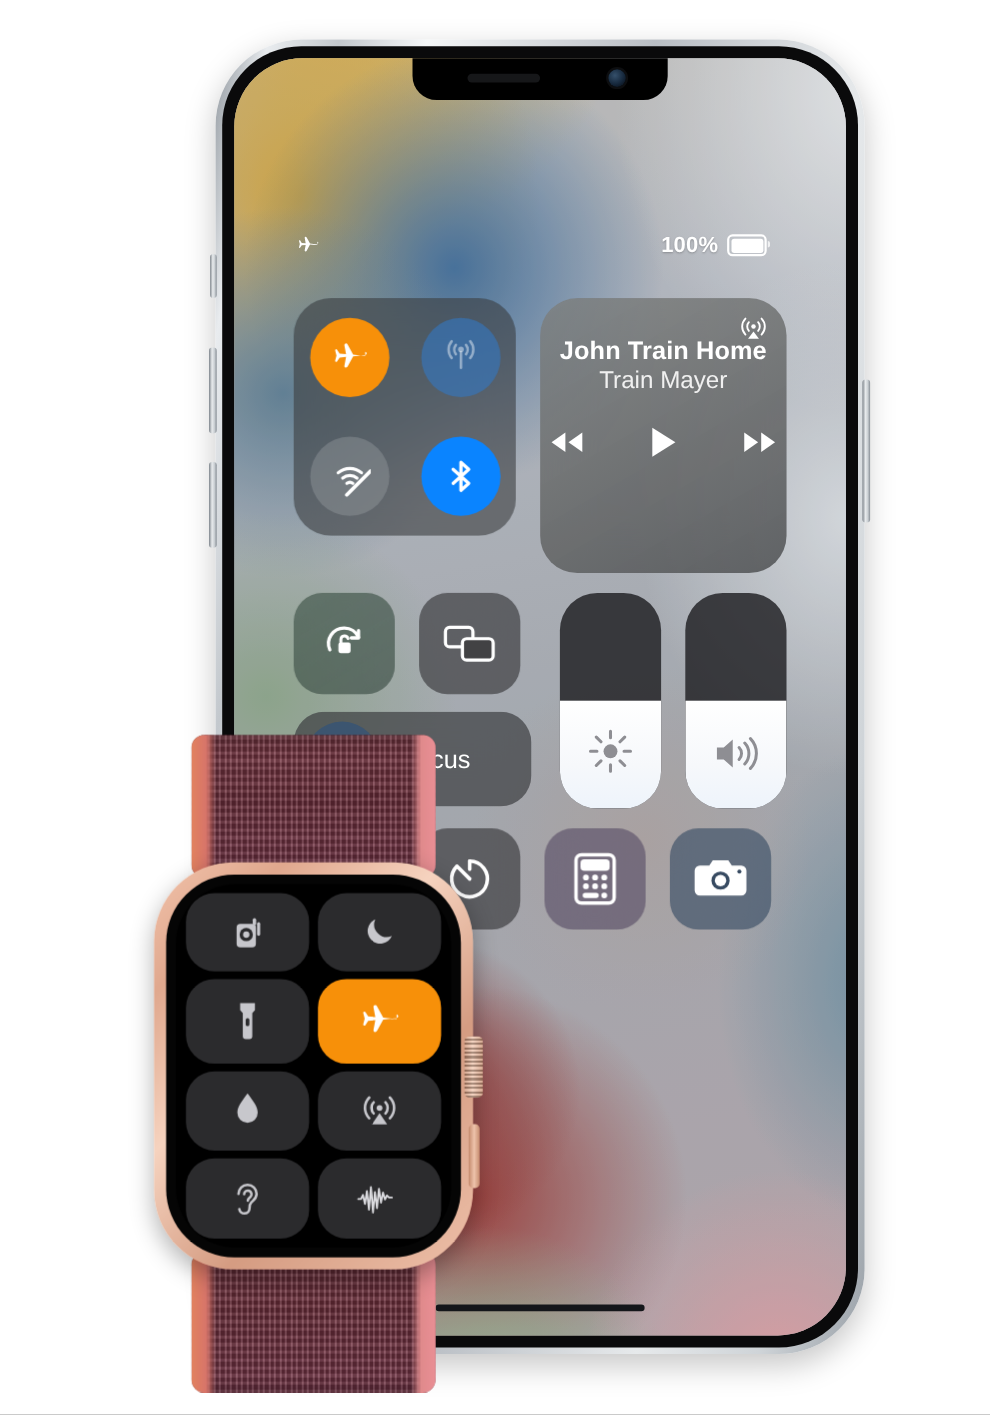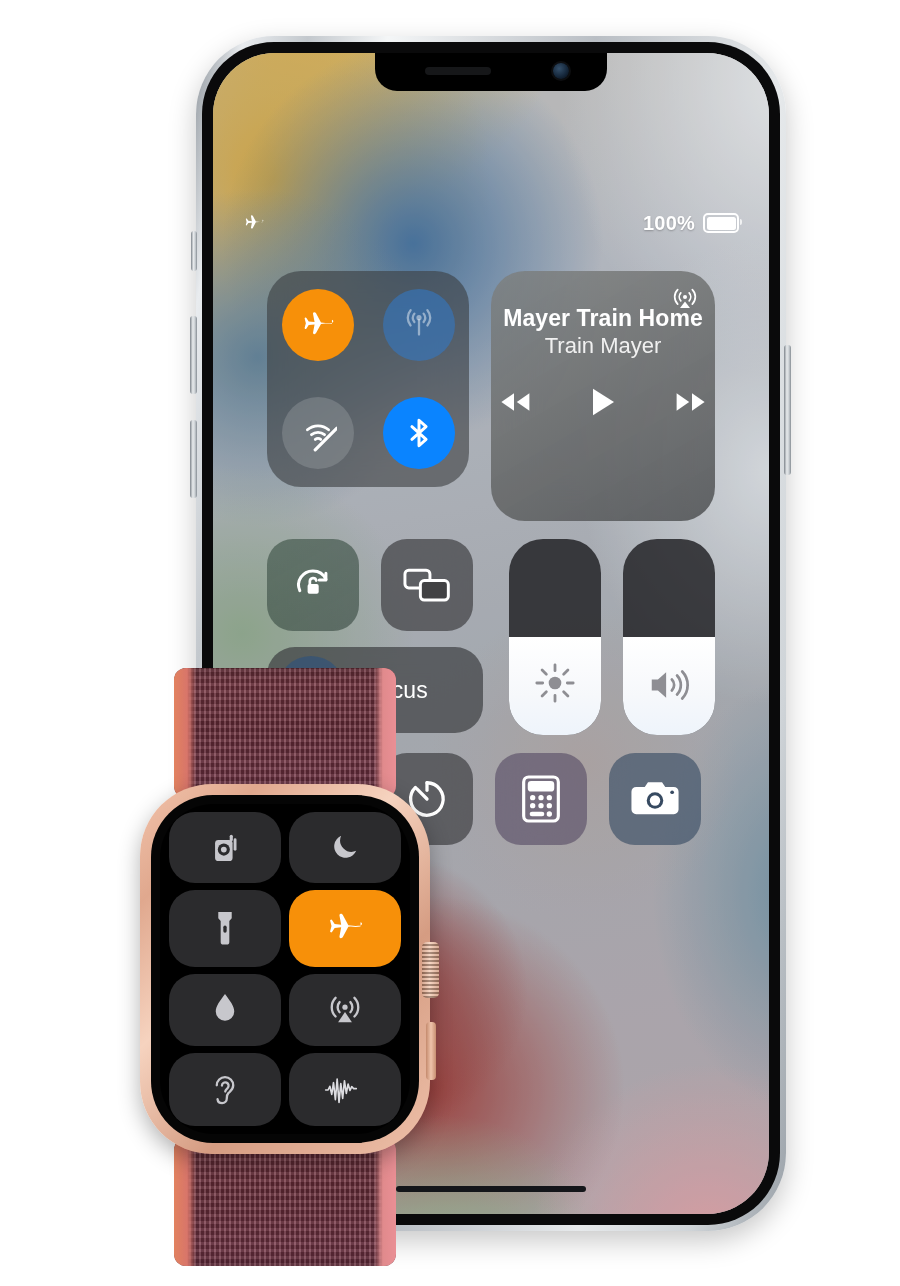--- a/index.html
+++ b/index.html
@@ -59,22 +59,22 @@
 
   
   .sbtn{position:absolute;border-radius:3px;
         background:linear-gradient(90deg,#7d848b,#e7eaec 40%,#cbd0d4 70%,#868d94);}
   #btn-mute{left:191px;top:231px;width:6px;height:40px;}
   #btn-volup{left:190px;top:316px;width:7px;height:78px;}
   #btn-voldn{left:190px;top:420px;width:7px;height:78px;}
   #btn-power{left:784px;top:345px;width:7px;height:130px;}
 
   
-  #statusbar{position:absolute;left:0;right:0;top:150px;height:40px;z-index:5;
-             display:flex;align-items:center;padding:0 30px;color:#fff;}
+  #statusbar{position:absolute;left:0;right:16px;top:150px;height:40px;z-index:5;
+             display:flex;align-items:center;padding:0 56px;color:#fff;}
   #sb-left{flex:1;display:flex;align-items:center;}
   #sb-right{display:flex;align-items:center;gap:8px;}
   #batt-pct{font-size:20px;font-weight:600;letter-spacing:.2px;
             text-shadow:0 1px 2px rgba(0,0,0,.25);}
   #batt-shell{width:32px;height:16px;border:2px solid #fff;border-radius:5px;position:relative;}
   #batt-shell:after{content:"";position:absolute;right:-5px;top:4px;width:2.5px;height:6px;
                     border-radius:0 2px 2px 0;background:rgba(255,255,255,.75);}
   #batt-fill{position:absolute;left:1.5px;top:1.5px;bottom:1.5px;width:calc(100% - 3px);
              background:#fff;border-radius:2.5px;}
 
@@ -262,21 +262,21 @@
 
           <div class="tile" id="mod-media">
             <span id="airplay-corner">
               <svg width="28" height="28" viewBox="0 0 26 26" fill="none" stroke="#fff" stroke-width="1.6" stroke-linecap="round">
                 <path d="M9.1 15.6a5.4 5.4 0 0 1 0-7.3M16.9 8.3a5.4 5.4 0 0 1 0 7.3"></path>
                 <path d="M6.2 18.7a9.6 9.6 0 0 1 0-13.5M19.8 5.2a9.6 9.6 0 0 1 0 13.5"></path>
                 <circle cx="13" cy="12" r="1.9" fill="#fff" stroke="none"></circle>
                 <path d="M13 16.2 8.4 22.2h9.2z" fill="#fff" stroke="none"></path>
               </svg>
             </span>
-            <div id="media-title">Mayer Train Home</div>
+            <div id="media-title">John Train Home</div>
             <div id="media-artist">Train Mayer</div>
             <div id="media-controls">
               <span>
                 <svg width="34" height="26" viewBox="0 0 34 26" fill="#fff">
                   <path d="M16 4.2v17.6L3.4 13z"></path>
                     <path d="M31.4 4.2v17.6L18.8 13z"></path>
                 </svg>
               </span>
               <span>
                 <svg width="26" height="30" viewBox="0 0 26 30" fill="#fff">

